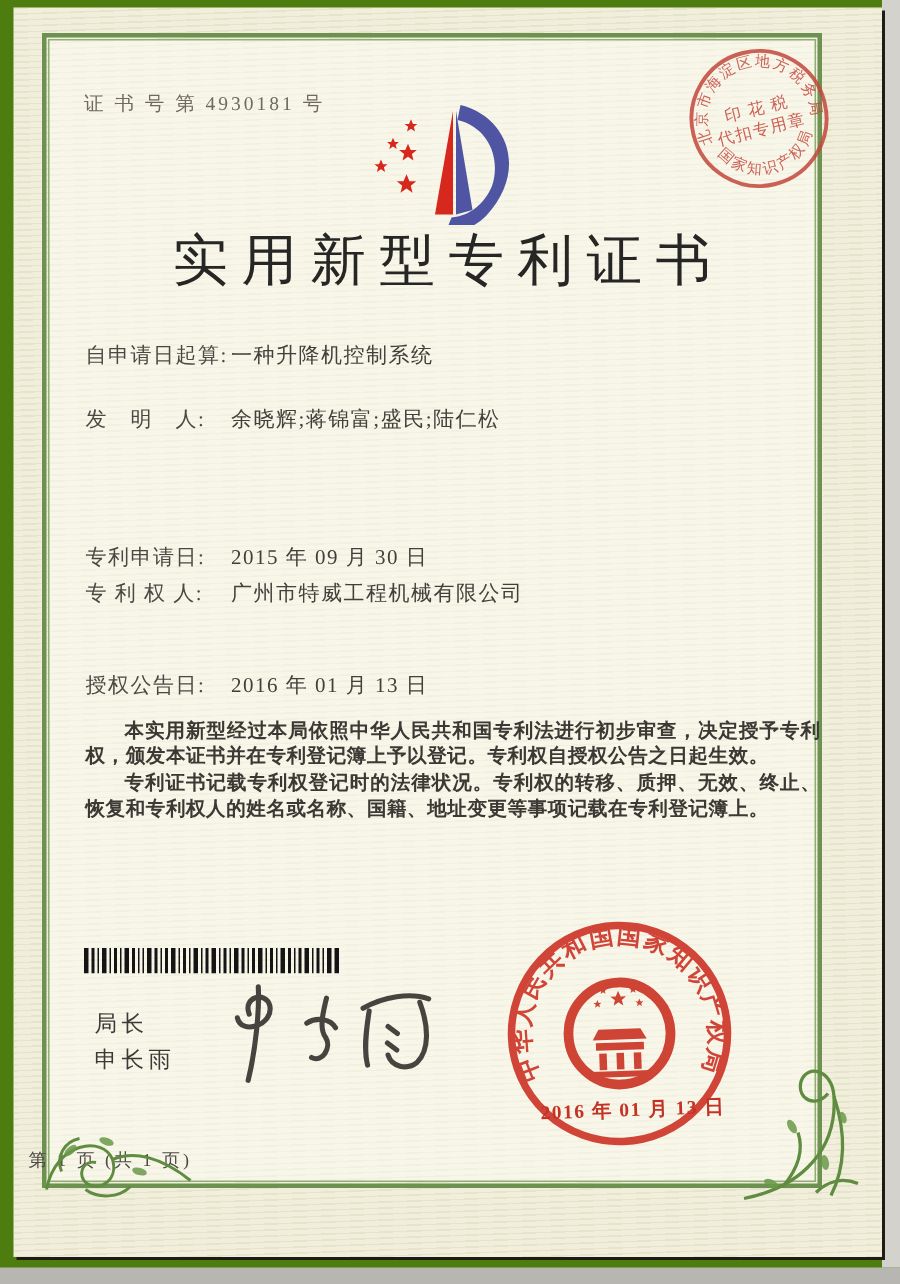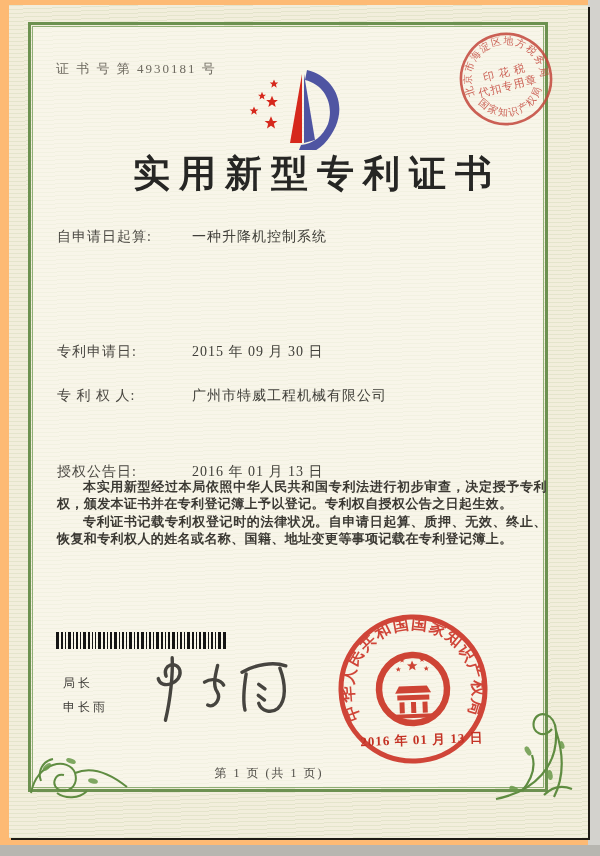--- a/index.html
+++ b/index.html
@@ -1,40 +1,40 @@
 <!DOCTYPE html>
 <html><head>
 <meta charset="utf-8">
 <style>
   html,body{margin:0;padding:0;}
   body{font-family:"Liberation Serif","DejaVu Serif",serif;}
-  .scan{position:relative;width:600px;height:856px;background:#fdba74;overflow:hidden;}
+  .scan{position:relative;width:600px;height:856px;background:#4d7c0f;overflow:hidden;}
   .bed-bottom{position:absolute;left:0;top:845px;width:600px;height:11px;background:#b7b6b0;}
   .bed-right{position:absolute;left:588px;top:0;width:12px;height:845px;background:#d3d2cd;}
   .paper{position:absolute;left:9px;top:5px;width:579px;height:833px;
     background-color:#f2eedc;
     background-image:repeating-linear-gradient(178deg, rgba(163,185,125,0.18) 0 1px, rgba(255,255,255,0) 1px 4px);
     box-shadow:2px 2px 0 #1f1c16;}
   .frame-outer{position:absolute;left:19px;top:17px;width:514px;height:764px;border:3px solid #6c9150;}
   .frame-inner{position:absolute;left:1px;top:1px;right:1px;bottom:1px;border:1px solid #8fae74;background:rgba(253,252,244,0.55);}
   .cert-no{position:absolute;left:47px;top:55px;font-size:13px;color:#6e6a60;letter-spacing:2px;}
   .logo{position:absolute;left:222px;top:47px;width:120px;height:98px;}
-  .title{position:absolute;left:28px;top:144px;width:560px;text-align:center;font-size:37px;font-weight:700;color:#262624;letter-spacing:9px;}
+  .title{position:absolute;left:10px;top:144px;width:560px;text-align:center;font-size:37px;font-weight:400;color:#262624;letter-spacing:9px;}
   .field{position:absolute;left:48px;width:500px;font-size:14px;color:#45433d;letter-spacing:1px;white-space:nowrap;}
   .flabel{display:inline-block;min-width:97px;color:#4a4842;}
-  .fvalue{color:#41403a;margin-left:38px;}
+  .fvalue{color:#41403a;}
   .body-text{position:absolute;left:48px;top:473px;width:490px;font-size:13px;line-height:17.4px;color:#3b3933;text-align:justify;letter-spacing:0.4px;}
   .body-text p{margin:0;text-indent:2em;font-weight:bold;}
   .barcode{position:absolute;left:47px;top:627px;width:170px;height:17px;}
-  .signer{position:absolute;left:54px;top:666px;font-size:12px;color:#3c3a36;line-height:24px;letter-spacing:3px;}
+  .signer{position:absolute;left:54px;top:666px;font-size:15px;color:#3c3a36;line-height:24px;letter-spacing:3px;}
   .signature{position:absolute;left:130px;top:646px;width:175px;height:80px;transform:rotate(-3deg);}
   .tax-stamp{position:absolute;left:445px;top:22px;width:104px;height:104px;transform:rotate(-14deg);opacity:0.85;}
   .office-seal{position:absolute;left:326px;top:606px;width:156px;height:156px;opacity:0.92;transform:rotate(-2deg);}
   .seal-date{position:absolute;left:348px;top:726px;width:130px;text-align:center;font-size:13px;font-weight:700;color:#c43224;letter-spacing:1px;transform:rotate(-2deg);}
-  .footer-page{position:absolute;left:10px;top:760px;width:500px;text-align:center;font-size:12px;color:#4c4a44;letter-spacing:2px;}
+  .footer-page{position:absolute;left:10px;top:760px;width:500px;text-align:left;font-size:12px;color:#4c4a44;letter-spacing:2px;}
   .flourish-left{position:absolute;left:18px;top:736px;width:102px;height:60px;}
   .flourish-right{position:absolute;left:483px;top:690px;width:84px;height:108px;}
   .seal-ring-text{font-size:16px;font-weight:700;letter-spacing:1.5px;fill:#cd372a;}
   .stamp-arc{font-size:10px;letter-spacing:1.5px;fill:#c4473c;}
   .stamp-center{font-size:11px;fill:#c4473c;letter-spacing:1px;}
 </style>
 </head>
 <body>
 
 <div class="scan">
@@ -75,33 +75,36 @@
       <circle cx="52" cy="52" r="45" fill="none" stroke="#c4473c" stroke-width="2.6"></circle>
       <text class="stamp-arc"><textPath href="#taxTop" startOffset="50%" text-anchor="middle">北京市海淀区地方税务局</textPath></text>
       <text class="stamp-arc"><textPath href="#taxBottom" startOffset="50%" text-anchor="middle">国家知识产权局</textPath></text>
       <text class="stamp-center" x="52" y="49" text-anchor="middle">印 花 税</text>
       <text class="stamp-center" x="52" y="63" text-anchor="middle">代扣专用章</text>
     </svg>
 
     <div class="field" style="top:223px">
       <span class="flabel">自申请日起算:</span><span class="fvalue">一种升降机控制系统</span>
     </div>
-    <div class="field" style="top:338px">
+    <div class="field" style="top:266px">
+      <span class="flabel">发　明　人:</span><span class="fvalue">余晓辉;蒋锦富;盛民;陆仁松</span>
+    </div>
+    <div class="field" style="top:358px">
       <span class="flabel">专利申请日:</span><span class="fvalue">2015 年 09 月 30 日</span>
     </div>
     <div class="field" style="top:382px">
       <span class="flabel">专 利 权 人:</span><span class="fvalue">广州市特威工程机械有限公司</span>
     </div>
-    <div class="field" style="top:458px">
+    <div class="field" style="top:443px">
       <span class="flabel">授权公告日:</span><span class="fvalue">2016 年 01 月 13 日</span>
     </div>
 
     <div class="body-text">
       <p>本实用新型经过本局依照中华人民共和国专利法进行初步审查，决定授予专利权，颁发本证书并在专利登记簿上予以登记。专利权自授权公告之日起生效。</p>
-      <p>专利证书记载专利权登记时的法律状况。自申请日起算、质押、无效、终止、恢复和专利权人的姓名或名称、国籍、地址变更等事项记载在专利登记簿上。</p>
+      <p>专利证书记载专利权登记时的法律状况。专利权的转移、质押、无效、终止、恢复和专利权人的姓名或名称、国籍、地址变更等事项记载在专利登记簿上。</p>
     </div>
 
     <svg class="barcode" viewBox="0 0 170 17" preserveAspectRatio="none">
       <g fill="#141414">
         <rect x="0" width="3" height="17"></rect>
           <rect x="5" width="2" height="17"></rect>
           <rect x="9" width="1" height="17"></rect>
         <rect x="12" width="3" height="17"></rect>
           <rect x="17" width="1" height="17"></rect>
           <rect x="20" width="2" height="17"></rect>

